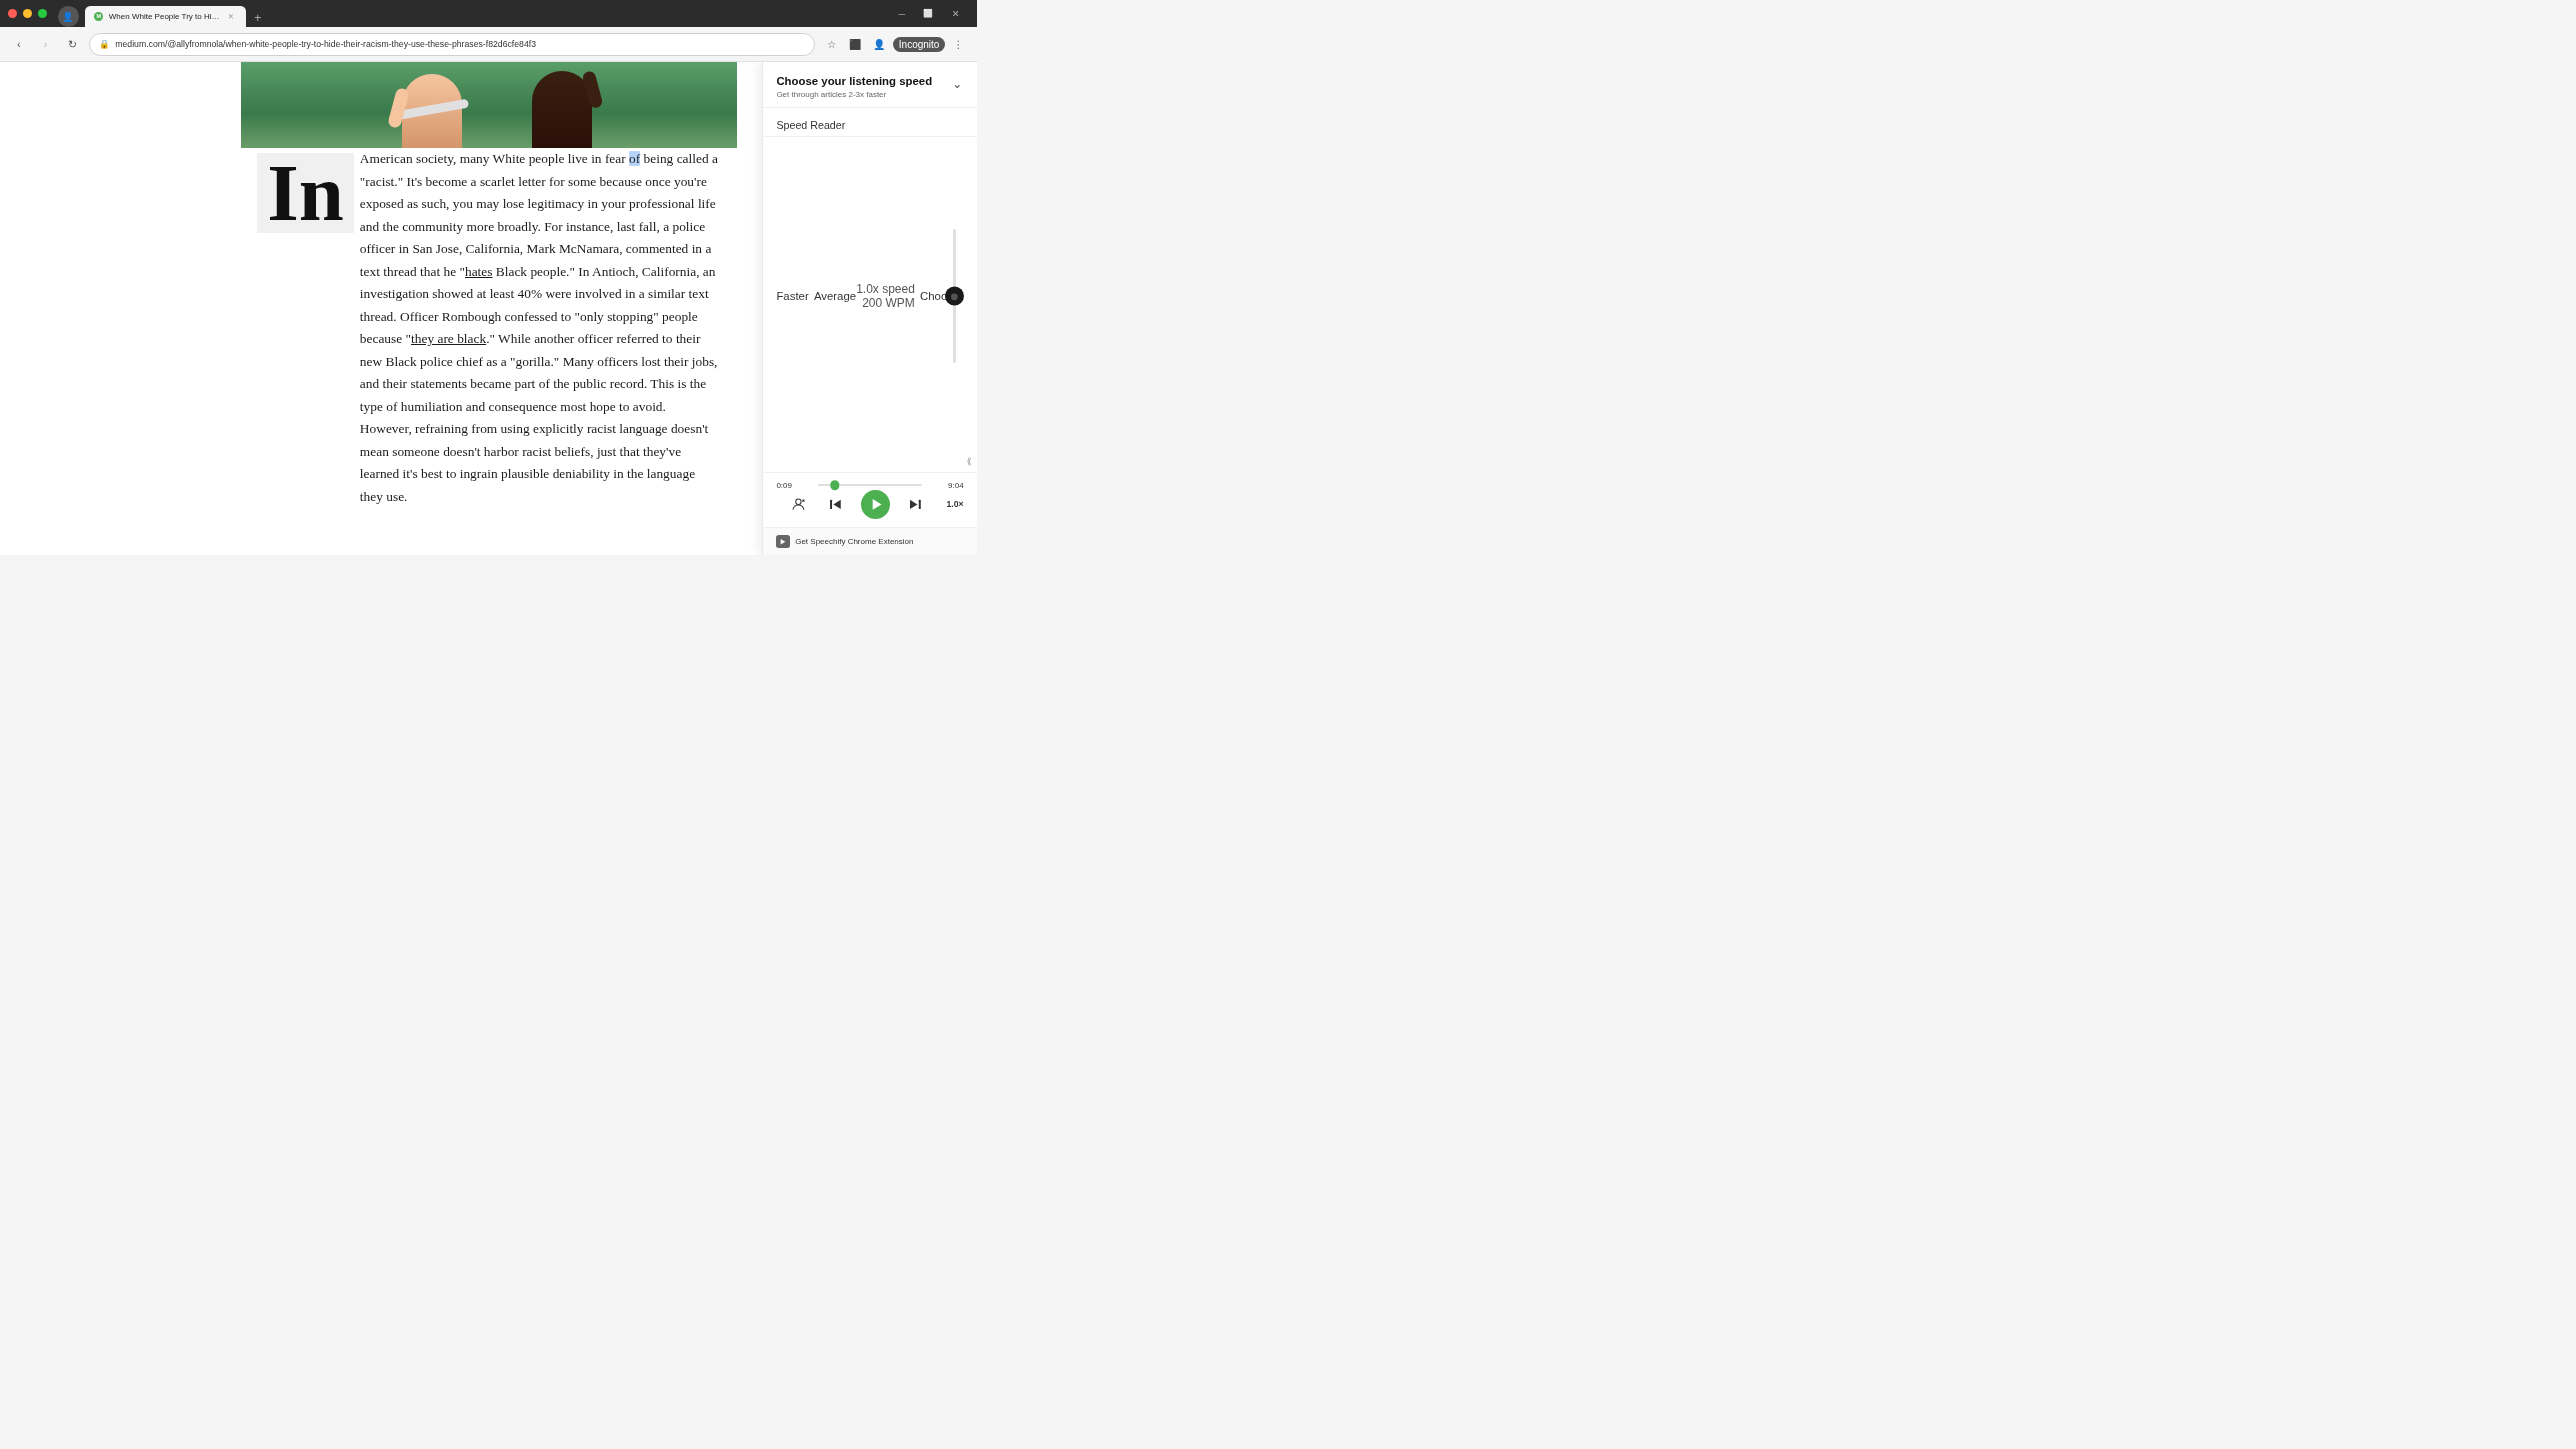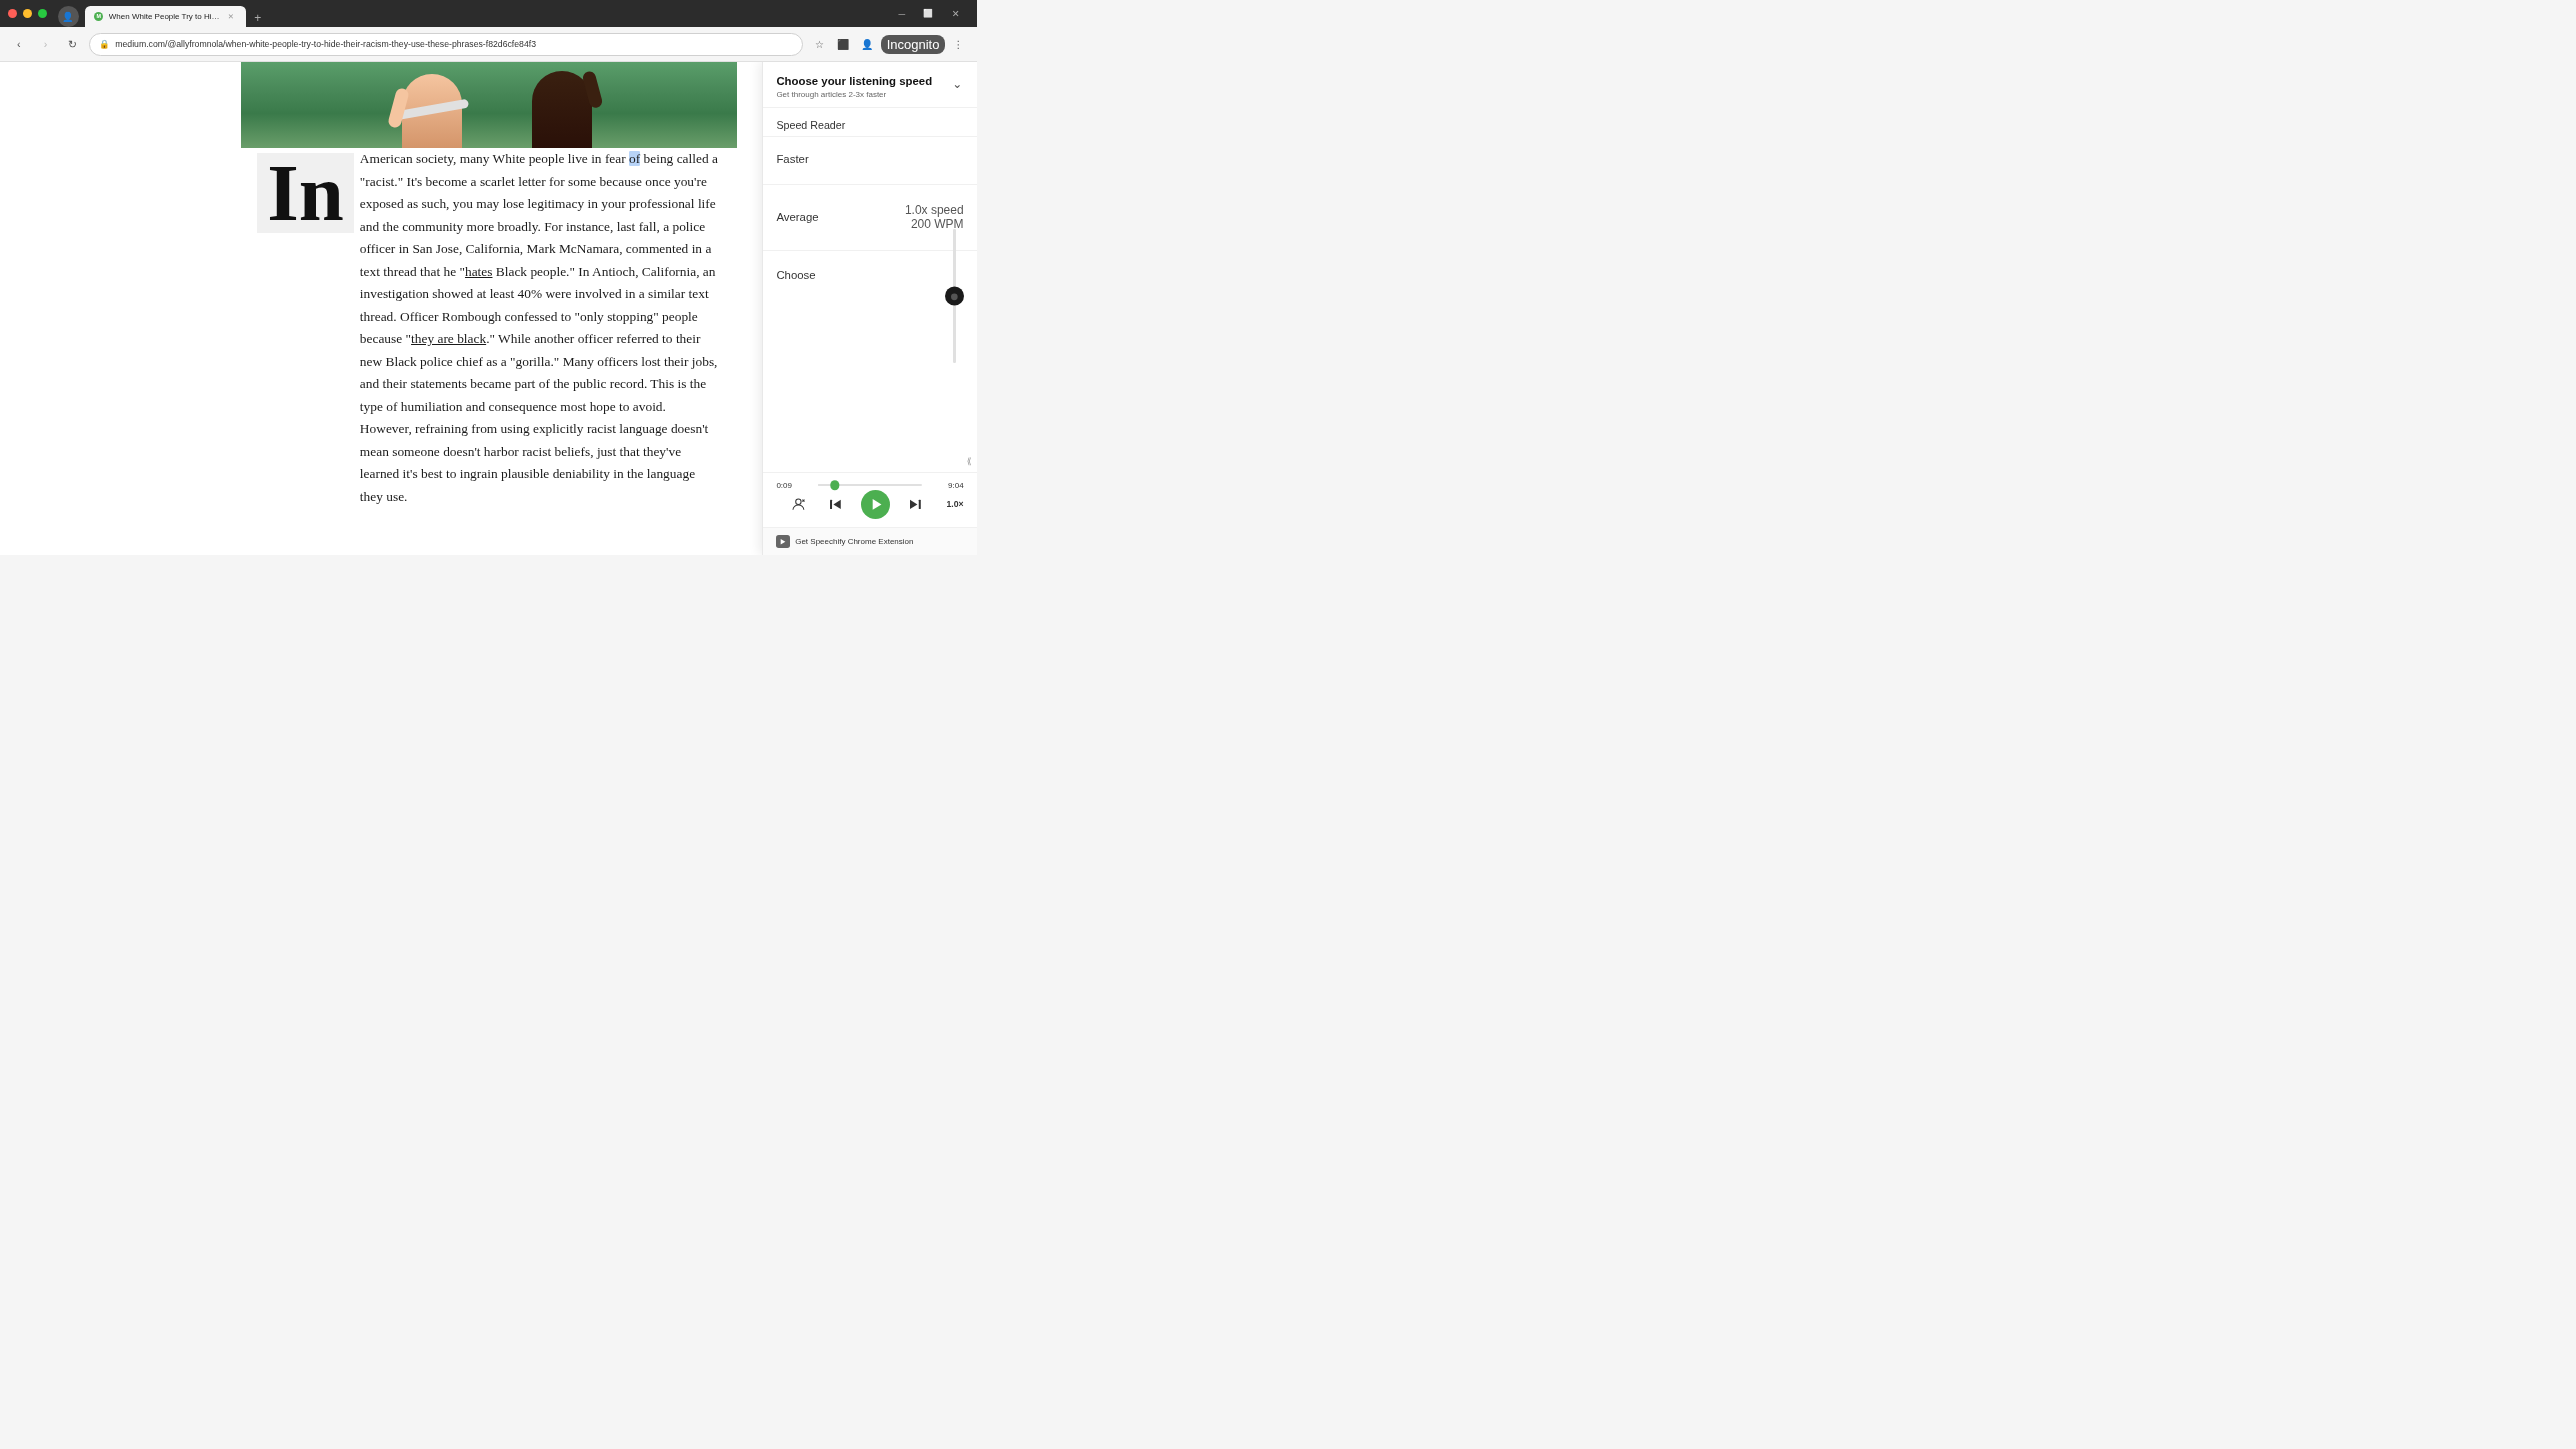--- a/index.html
+++ b/index.html
@@ -194,21 +194,21 @@
       display: flex;
       align-items: center;
       justify-content: center;
       color: #555;
       font-size: 10px;
     }
 
     .incognito-badge {
       background: #555;
       color: #fff;
-      font-size: 13px;
+      font-size: 10px;
       padding: 2px 5.4px;
       border-radius: 8px;
       cursor: pointer;
     }
 
     
     .page-content {
       flex: 1;
       overflow: hidden;
       position: relative;
@@ -350,21 +350,21 @@
       cursor: pointer;
       color: #555;
       font-size: 12px;
       padding: 1.3px;
     }
 
     .panel-body {
       flex: 1;
       padding: 13.4px 13.4px;
       display: flex;
-      flex-direction: column;
+      flex-direction: row;
       gap: 16px;
       position: relative;
     }
 
     .speed-option {
       display: flex;
       align-items: center;
       justify-content: space-between;
       font-size: 11.4px;
       color: #333;

